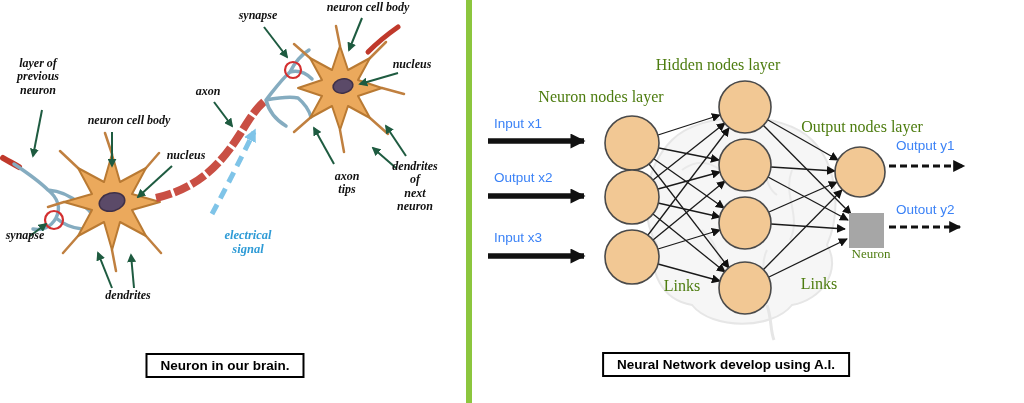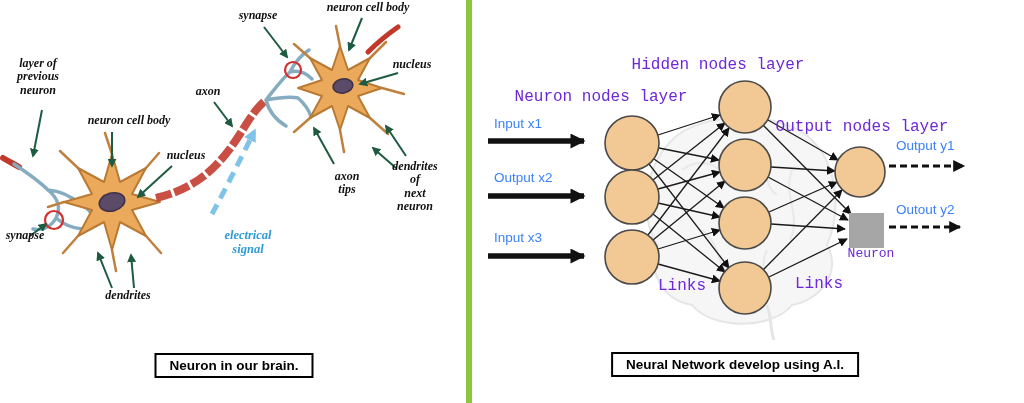--- a/index.html
+++ b/index.html
@@ -10,23 +10,23 @@
   .panel.left  { left:0; width:466px; }
   .panel.right { left:472px; width:552px; }
   .divider { position:absolute; left:466px; top:0; width:6px; height:403px; }
   svg.art { position:absolute; left:0; top:0; }
   .lbl { position:absolute; transform:translateX(-50%); text-align:center;
          font-family:"Liberation Serif", serif; font-style:italic; font-weight:bold;
          font-size:12px; line-height:1.12; color:#101010; white-space:pre-line; }
   .lbl.blue { color:#2E9BD6; font-size:12.5px; }
   .caption { position:absolute; transform:translateX(-50%); border:2px solid #000;
              background:#fff; padding:3px 13px; font-weight:bold; font-size:13.5px;
-             color:#000; white-space:nowrap;margin-left:9px; }
-  .rtitle { position:absolute; transform:translateX(-50%); font-family:Liberation Mono, monospace;
-            font-size:16px; color:#6d28d9; white-space:nowrap; }
+             color:#000; white-space:nowrap; }
+  .rtitle { position:absolute; transform:translateX(-50%); font-family:Liberation Serif, serif;
+            font-size:16px; color:#4d7c0f; white-space:nowrap; }
   .iolabel { position:absolute; font-family:"Liberation Sans", sans-serif;
              font-size:13.5px; color:#3b82f6; white-space:nowrap; }
   .links { font-size:16px; }
   .neuron-tag { font-size:13px; }
 </style>
 </head>
 <body>
 
 <div class="stage">
 

